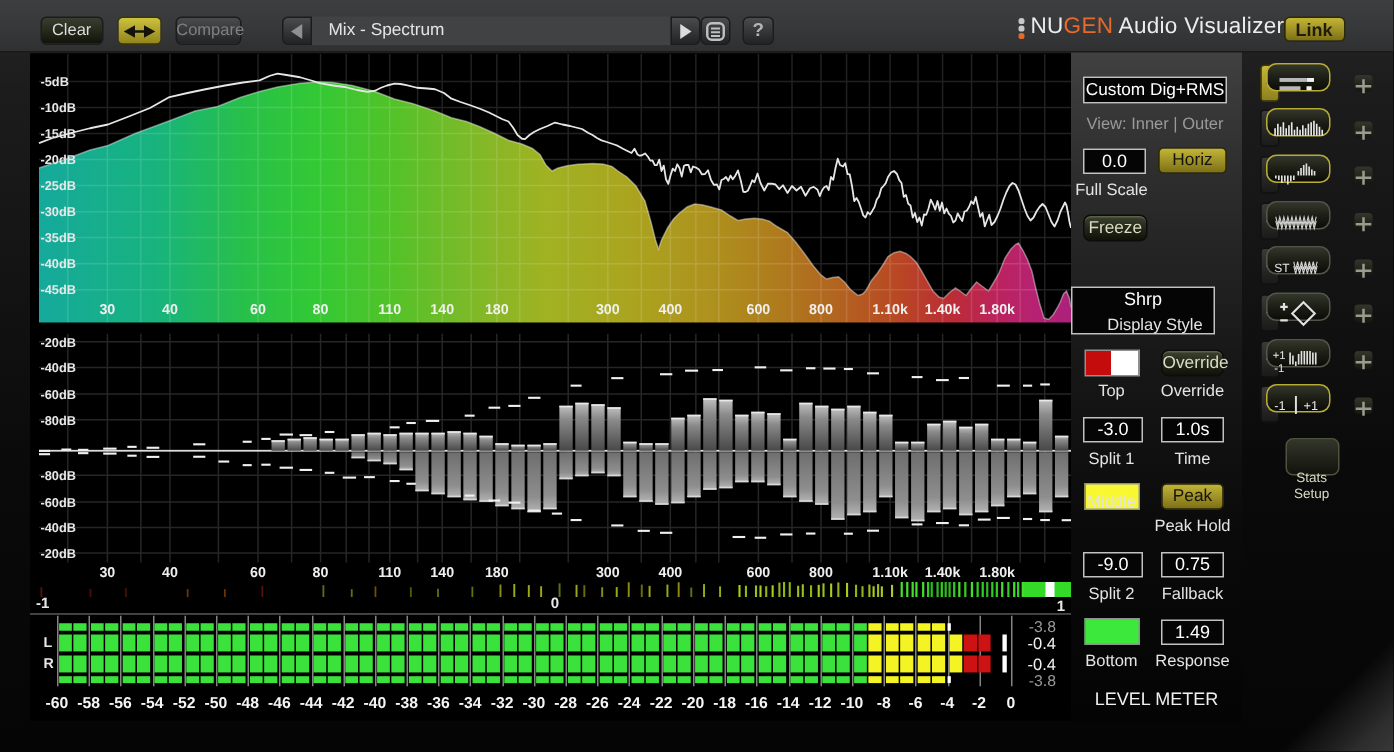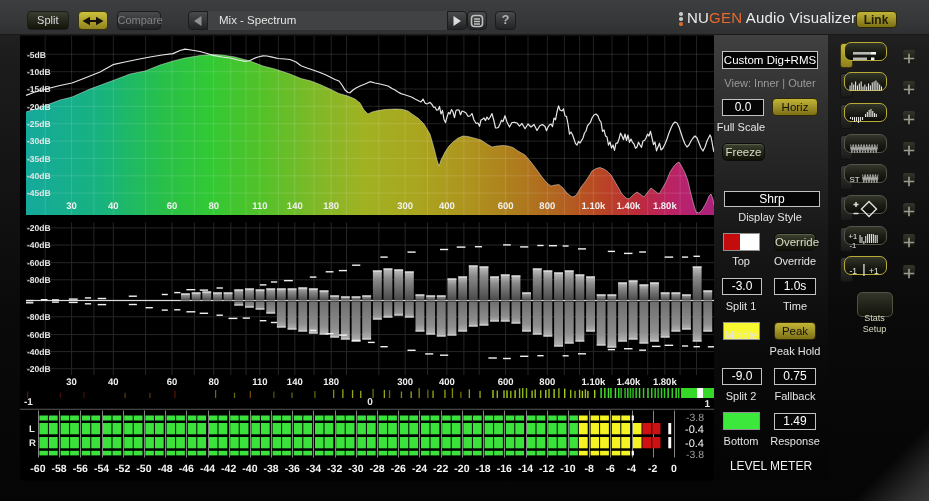--- a/index.html
+++ b/index.html
@@ -760,21 +760,21 @@
 <text x="525.5" y="472" font-size="10.5" font-weight="bold" fill="#f5f5f5" text-anchor="middle">-14</text>
 <text x="546.7" y="472" font-size="10.5" font-weight="bold" fill="#f5f5f5" text-anchor="middle">-12</text>
 <text x="567.9" y="472" font-size="10.5" font-weight="bold" fill="#f5f5f5" text-anchor="middle">-10</text>
 <text x="589.1" y="472" font-size="10.5" font-weight="bold" fill="#f5f5f5" text-anchor="middle">-8</text>
 <text x="610.3" y="472" font-size="10.5" font-weight="bold" fill="#f5f5f5" text-anchor="middle">-6</text>
 <text x="631.5" y="472" font-size="10.5" font-weight="bold" fill="#f5f5f5" text-anchor="middle">-4</text>
 <text x="652.7" y="472" font-size="10.5" font-weight="bold" fill="#f5f5f5" text-anchor="middle">-2</text>
 <text x="673.9" y="472" font-size="10.5" font-weight="bold" fill="#f5f5f5" text-anchor="middle">0</text>
     </svg>
 <div id="topbar" class="abs">
-      <div class="tbtn" style="left:26.5px;width:42.5px;background:linear-gradient(180deg,#3a3e30,#111308);color:#dcdcdc">Split</div>
+      <div class="tbtn" style="left:26.5px;width:42.5px;background:linear-gradient(180deg,#3a3e30,#111308);color:#dcdcdc">Clear</div>
       <div class="tbtn" style="left:78px;width:30px;background:linear-gradient(180deg,#cdc13e,#91841d);border-color:#3a3510">
 <svg width="28" height="16" viewBox="0 0 28 16" style="margin-top:0.5px">
           <path d="M3.5 8 L11 3.8 V7.1 H17 V3.8 L24.5 8 L17 12.2 V8.9 H11 V12.2 Z" fill="#14120a"></path>
         </svg></div>
       <div class="tbtn" style="left:116.5px;width:44.5px;color:#808080">Compare</div>
       <div class="tbtn" style="left:188px;width:19.5px;border-radius:4px 0 0 4px">
 <svg width="12" height="12" viewBox="0 0 12 12" style="margin-top:2.5px">
           <path d="M9.5 1 V11 L2 6 Z" fill="#909090"></path>
         </svg></div>
       <div class="abs" style="left:208px;top:11px;width:239px;height:18.5px;background:#414243;color:#e4e4e4;font-size:11.5px;line-height:18.5px"><span style="margin-left:11px">Mix - Spectrum</span></div>
@@ -796,21 +796,21 @@
       <div class="abs" style="left:687px;top:9px;font-size:15px;color:#ececec;letter-spacing:0.2px">NU<span style="color:#e8692c">GEN</span> Audio Visualizer</div>
       <div class="ybtn" style="left:855.5px;top:11px;width:41px;height:17px;line-height:16px;font-size:12px;font-weight:bold;color:#201c06">Link</div>
     </div>
 <div id="rpanel" class="abs">
       <div class="fld" style="left:8px;top:18px;width:96px;height:18px;line-height:16px;font-size:11.5px">Custom Dig+RMS</div>
       <div class="lbl" style="left:-4px;top:44px;width:120px;color:#9a9a9a;font-size:11px">View: Inner | Outer</div>
       <div class="fld" style="left:8px;top:66px;width:42px;height:17px;line-height:15px;font-size:12px">0.0</div>
       <div class="ybtn" style="left:58px;top:65px;width:46px;height:18px;line-height:17px">Horiz</div>
       <div class="lbl" style="left:-33px;top:88px;width:120px;color:#e4e4e4;font-size:11px">Full Scale</div>
       <div class="obtn" style="left:8px;top:110px;width:43px;height:18px;line-height:17px">Freeze</div>
-      <div class="fld" style="left:10px;top:158px;width:96px;height:16px;line-height:14px;font-size:12px">Shrp</div>
+      <div class="fld" style="left:0;top:158px;width:96px;height:32px;line-height:14px;font-size:12px">Shrp</div>
       <div class="lbl" style="left:-4px;top:178px;width:120px;color:#e4e4e4;font-size:11px">Display Style</div>
       <div class="abs" style="left:9px;top:200px;width:37px;height:17.5px;border:1px solid #909090;background:linear-gradient(90deg,#c40c0c 0 47%,#fff 47% 100%)"></div>
       <div class="obtn" style="left:60px;top:200px;width:42px;height:18px;line-height:17px">Override</div>
       <div class="lbl" style="left:-33px;top:222px;width:120px;color:#e4e4e4;font-size:11px">Top</div>
       <div class="lbl" style="left:21px;top:222px;width:120px;color:#e4e4e4;font-size:11px">Override</div>
       <div class="fld" style="left:8px;top:244.5px;width:40px;height:17px;line-height:15px;font-size:12px">-3.0</div>
       <div class="fld" style="left:60px;top:244.5px;width:42px;height:17px;line-height:15px;font-size:12px">1.0s</div>
       <div class="lbl" style="left:-33px;top:267px;width:120px;color:#e4e4e4;font-size:11px">Split 1</div>
       <div class="lbl" style="left:21px;top:267px;width:120px;color:#e4e4e4;font-size:11px">Time</div>
       <div class="abs" style="left:9px;top:289px;width:37px;height:17.5px;border:1px solid #909090;background:#f8f832"></div>

